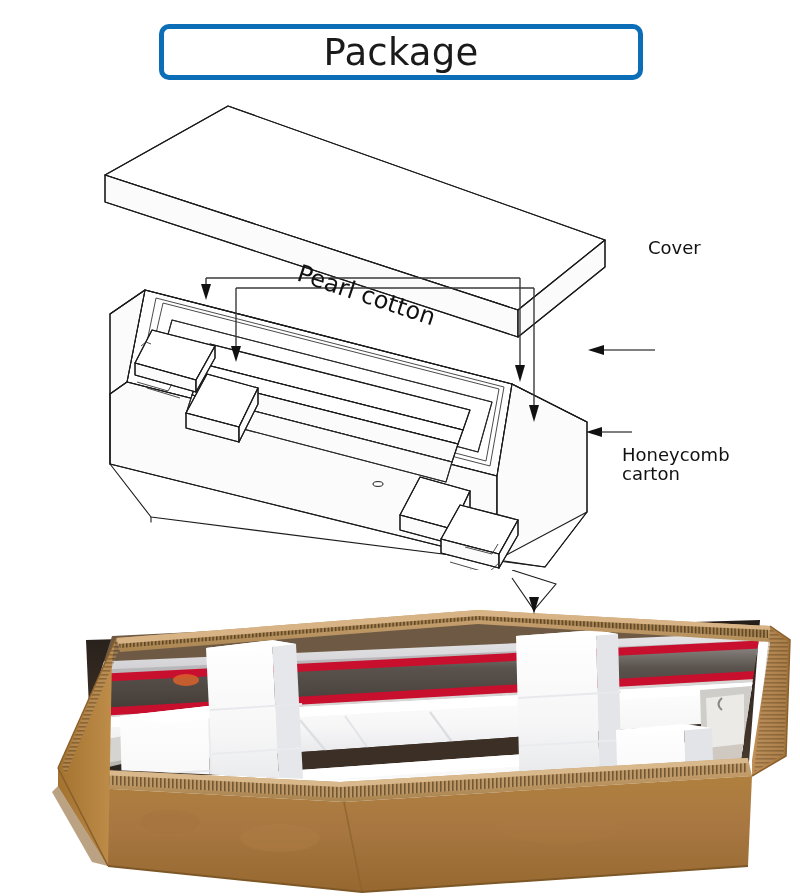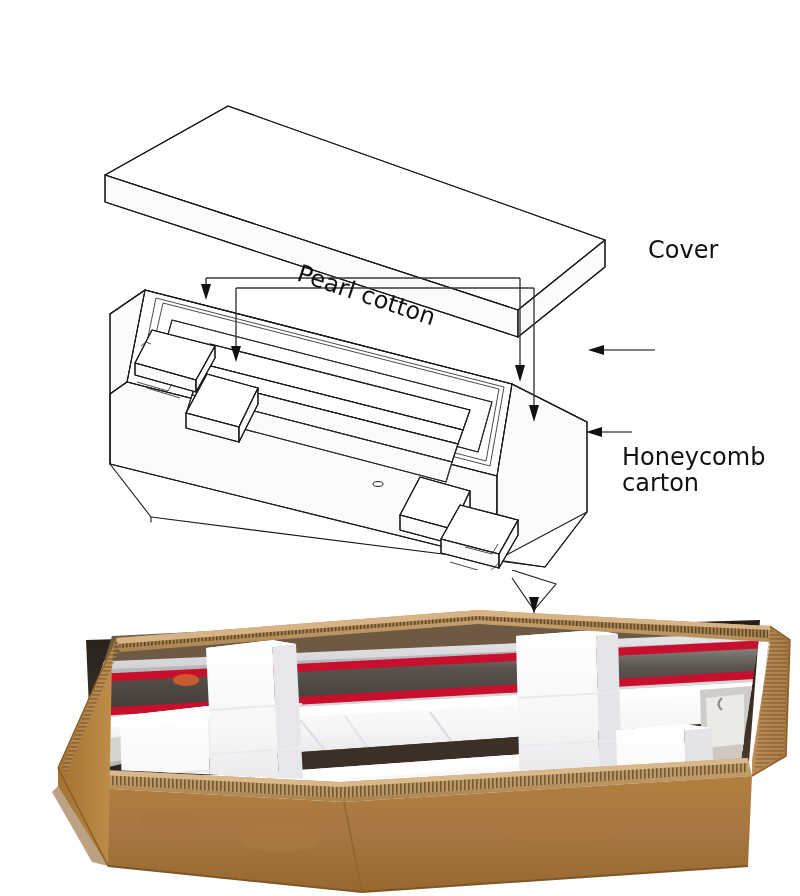--- a/index.html
+++ b/index.html
@@ -26,37 +26,40 @@
   
   #diagram-svg{position:absolute;left:0;top:92px;width:800px;height:500px;display:block;}
   .ln{fill:none;stroke:#1b1b1b;stroke-width:1.1;stroke-linejoin:round;stroke-linecap:round;}
   .ln-thin{fill:none;stroke:#2a2a2a;stroke-width:0.85;}
   .face{fill:#ffffff;stroke:#1b1b1b;stroke-width:1.1;stroke-linejoin:round;}
   .face-sh{fill:#fbfbfb;stroke:#1b1b1b;stroke-width:1.1;stroke-linejoin:round;}
   .lead{fill:none;stroke:#3a3a3a;stroke-width:1.4;}
   .lead-h{fill:none;stroke:#555;stroke-width:1.5;}
 
   
-  .callout{position:absolute;color:#111;font-size:24px;line-height:1.08;white-space:pre;}
+  .callout{position:absolute;color:#111;font-size:18px;line-height:1.08;white-space:pre;}
   #label-cover{left:648px;top:238px;}
   #label-honeycomb{left:622px;top:409px;margin-top:36px;}
   #label-pearl{
     left:302px;top:261px;transform:rotate(18.5deg);transform-origin:0 0;
     font-size:24px;
   }
 
   
   #photo{position:absolute;left:0px;top:570px;width:800px;height:326px;overflow:hidden;background:#fff;}
   #photo-svg{position:absolute;left:0;top:0;width:800px;height:326px;}
 </style>
 </head>
 <body>
 
 <div class="stage">
 
+  <div id="title-banner" style="border-color: rgb(13, 110, 184);">
+    <div id="title-text" style="color: rgb(26, 26, 26);">Package</div>
+  </div>
 
   <svg id="diagram-svg" viewBox="0 0 800 500">
 
     <g>
 
       <polygon class="face" points="228,14 605,148 518,218 105,83"></polygon>
 
       <polygon class="face-sh" points="105,83 518,218 518,245 105,110"></polygon>
 
       <polygon class="face-sh" points="518,218 605,148 605,175 518,245"></polygon>

